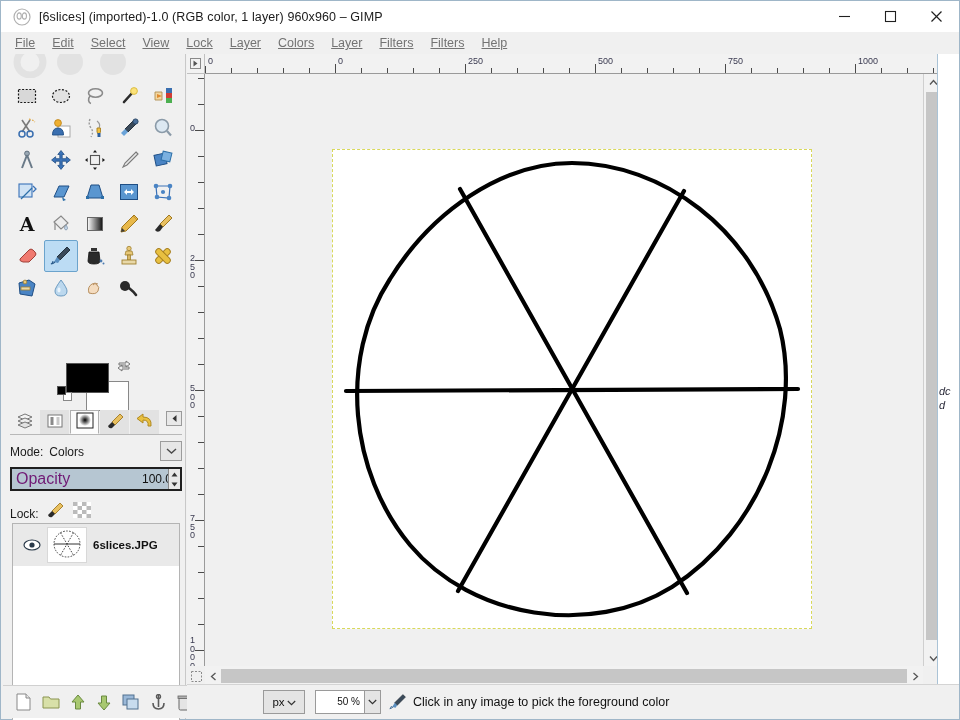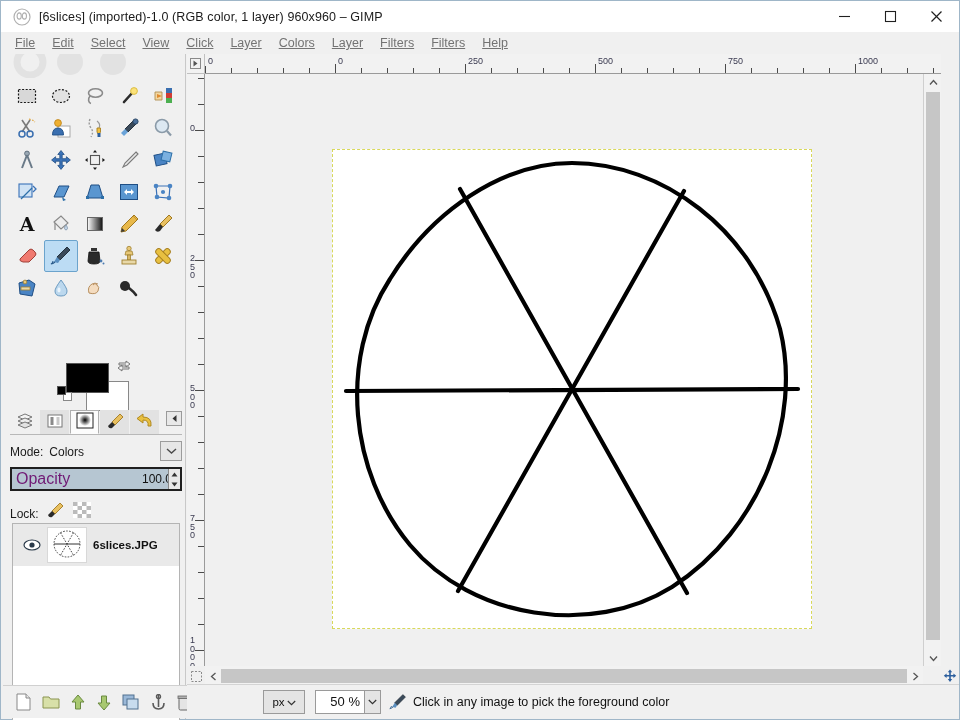--- a/index.html
+++ b/index.html
@@ -277,21 +277,21 @@
     background: #e4e4e4; border: 1px solid #9a9a9a;
     display: flex; align-items: center; justify-content: center; gap: 2px;
     font-size: 11.5px; color: #111;
   }
   .zoom-entry {
     margin-left: 10px;
     width: 50px; height: 24px;
     background: #ffffff; border: 1px solid #9a9a9a;
     display: flex; align-items: center; justify-content: flex-end;
     padding-right: 4px;
-    font-size: 13px; color: #111;
+    font-size: 10px; color: #111;
   }
   .zoom-drop {
     width: 16px; height: 24px; background: #e4e4e4;
     border: 1px solid #9a9a9a; border-left: none;
     display: flex; align-items: center; justify-content: center;
   }
   .status-icon { margin-left: 8px; width: 18px; height: 18px; display:flex; align-items:center; justify-content:center; }
   .status-text { margin-left: 6px; font-size: 12.5px; color: #111; }
 
   
@@ -333,21 +333,21 @@
           </svg>
       </div>
     </div>
   </div>
 
   <div class="menubar">
     <div class="menu-item"><u>File</u></div>
     <div class="menu-item"><u>Edit</u></div>
     <div class="menu-item"><u>Select</u></div>
     <div class="menu-item"><u>View</u></div>
-    <div class="menu-item"><u>Click</u></div>
+    <div class="menu-item"><u>Lock</u></div>
     <div class="menu-item"><u>Layer</u></div>
     <div class="menu-item"><u>Colors</u></div>
     <div class="menu-item"><u>Layer</u></div>
     <div class="menu-item"><u>Filters</u></div>
     <div class="menu-item"><u>Filters</u></div>
     <div class="menu-item"><u>Help</u></div>
   </div>
 
   <div class="leftpanel">
 
@@ -1016,20 +1016,26 @@
           </svg>
       </div>
     </div>
     <div class="navbtn">
       <svg width="14" height="14" viewBox="0 0 14 14">
           <path d="M7 0.5 l2.2 2.8 h-1.4 v2.6 h2.6 v-1.4 l2.8 2.2 l-2.8 2.2 v-1.4 h-2.6 v2.6 h1.4 l-2.2 2.8 l-2.2-2.8 h1.4 v-2.6 h-2.6 v1.4 l-2.8-2.2 l2.8-2.2 v1.4 h2.6 v-2.6 h-1.4 z" fill="#2c5f9e"></path>
         </svg>
     </div>
   </div>
 
+  <div class="sidefrag">
+    <div class="frag-text">
+      <div>dc</div>
+      <div>d</div>
+    </div>
+  </div>
 
   <div class="statusbar">
     <div class="unit-combo">
       <span>px</span>
       <span>
         <svg width="9" height="6" viewBox="0 0 9 6">
             <path d="M0.8 1 l3.7 3.6 l3.7-3.6" fill="none" stroke="#333" stroke-width="1.2"></path>
           </svg>
       </span>
     </div>

